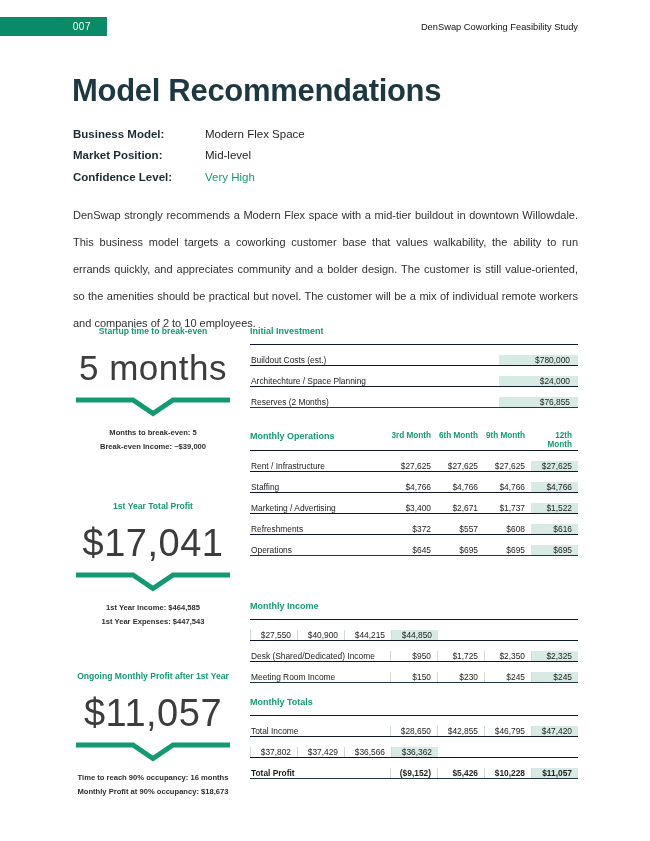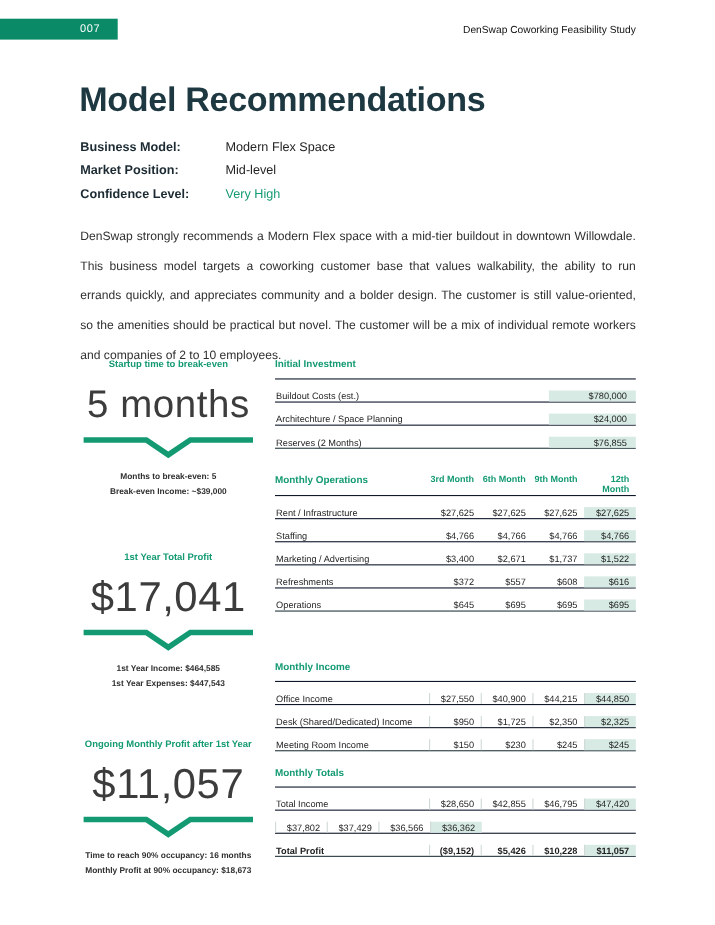--- a/index.html
+++ b/index.html
@@ -182,21 +182,20 @@
       <div class="tnum">$695</div>
       <div class="tnum mint">$695</div>
     </div>
   </div>
 </div>
 
 <div class="tbl seps" style="top:601px">
   <div class="tbl-title">Monthly Income</div>
   <div class="tbl-body">
     <div class="trow">
-      <div class="tlabel">Office Income</div>
       <div class="tnum">$27,550</div>
       <div class="tnum">$40,900</div>
       <div class="tnum">$44,215</div>
       <div class="tnum mint">$44,850</div>
     </div>
     <div class="trow">
       <div class="tlabel">Desk (Shared/Dedicated) Income</div>
       <div class="tnum">$950</div>
       <div class="tnum">$1,725</div>
       <div class="tnum">$2,350</div>

